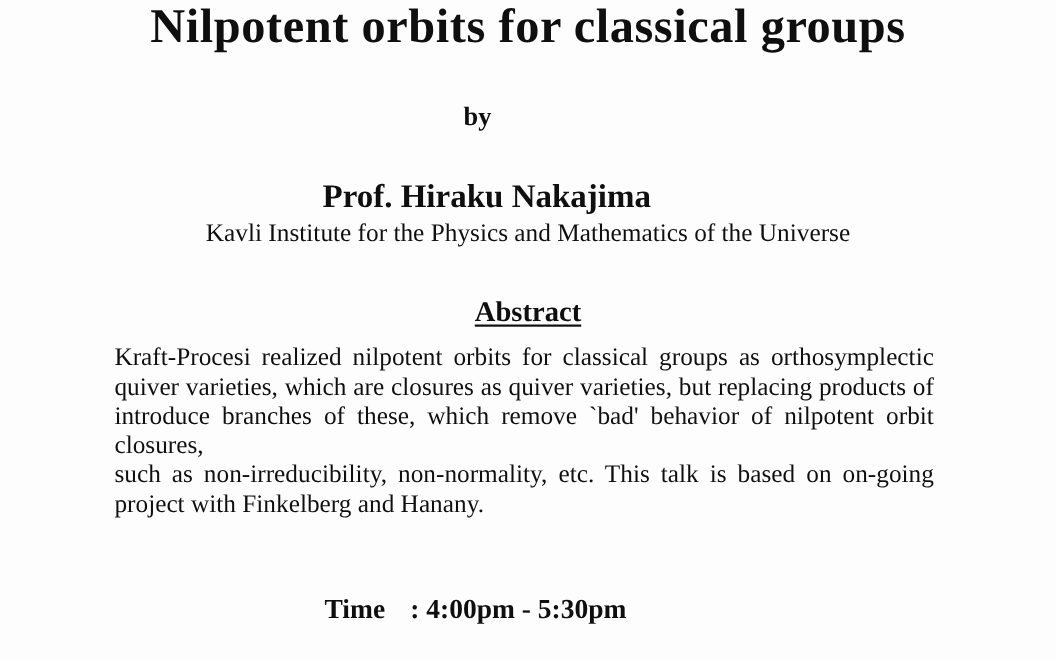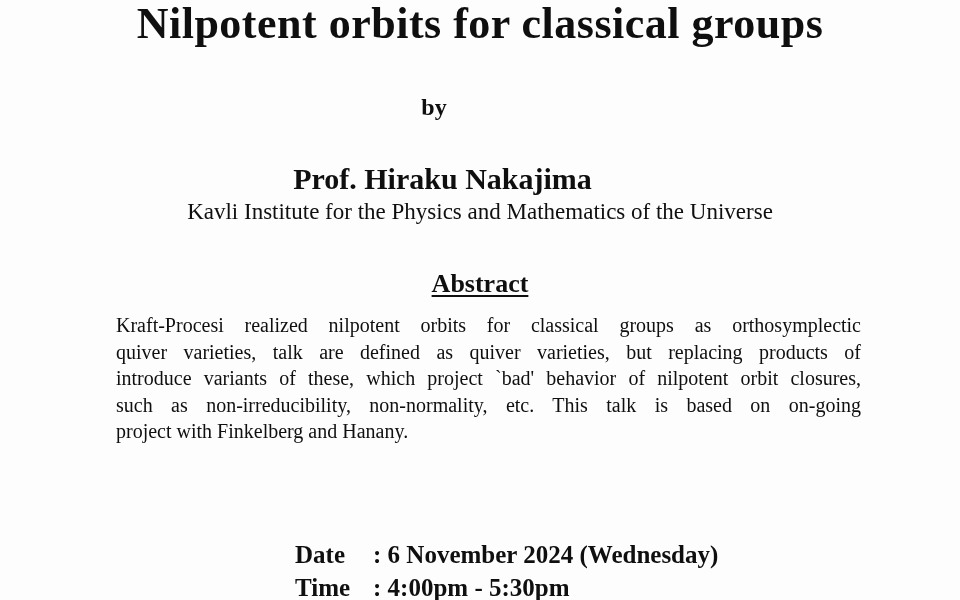--- a/index.html
+++ b/index.html
@@ -71,23 +71,23 @@
     font-weight: bold;
   }
   .abstract-heading span {
     text-decoration: underline;
     text-decoration-thickness: 2px;
     text-underline-offset: 3px;
   }
   .abstract {
     position: absolute;
     top: 312px;
-    left: 116px;
+    left: 104px;
     width: 745px;
-    font-size: 20px;
+    font-size: 23px;
     line-height: 26.6px;
   }
   .abstract .abstract-line {
     text-align: justify;
     text-align-last: justify;
   }
   .abstract .abstract-line:last-child {
     text-align: center;
     text-align-last: left;
   }
@@ -121,28 +121,25 @@
   <div class="speaker">Prof. Hiraku Nakajima</div>
 
   <div class="affiliation">Kavli Institute for the Physics and Mathematics of the Universe</div>
 
   <div class="abstract-heading">
     <span>Abstract</span>
   </div>
 
   <div class="abstract" id="abstract">
       <div class="abstract-line">Kraft-Procesi realized nilpotent orbits for classical groups as orthosymplectic</div>
-      <div class="abstract-line">quiver varieties, talk are defined as quiver varieties, but replacing products of</div>
-      <div class="abstract-line">introduce variants of these, which project `bad' behavior of nilpotent orbit closures,</div>
+      <div class="abstract-line">quiver varieties, which are closures as quiver varieties, but replacing products of</div>
+      <div class="abstract-line">introduce branches of these, which remove `bad' behavior of nilpotent orbit closures,</div>
       <div class="abstract-line">such as non-irreducibility, non-normality, etc. This talk is based on on-going</div>
       <div class="abstract-line">project with Finkelberg and Hanany.</div>
     </div>
 
   <div class="details">
-    <div class="row">
-      <span class="label">Date</span><span class="value">: 6 November 2024 (Wednesday)</span>
-    </div>
     <div class="row">
       <span class="label">Time</span><span class="value">: 4:00pm - 5:30pm</span>
     </div>
   </div>
 
 </div>
 
 </body></html>

